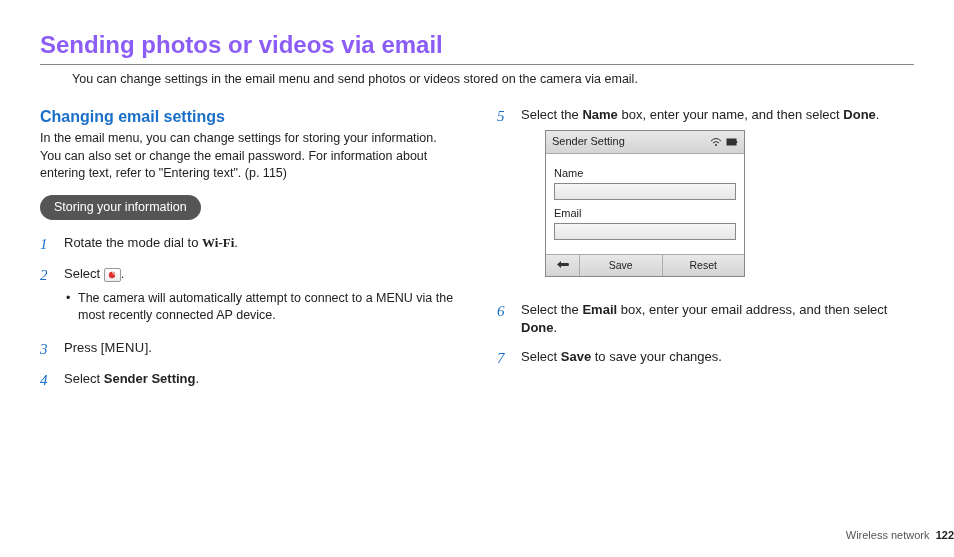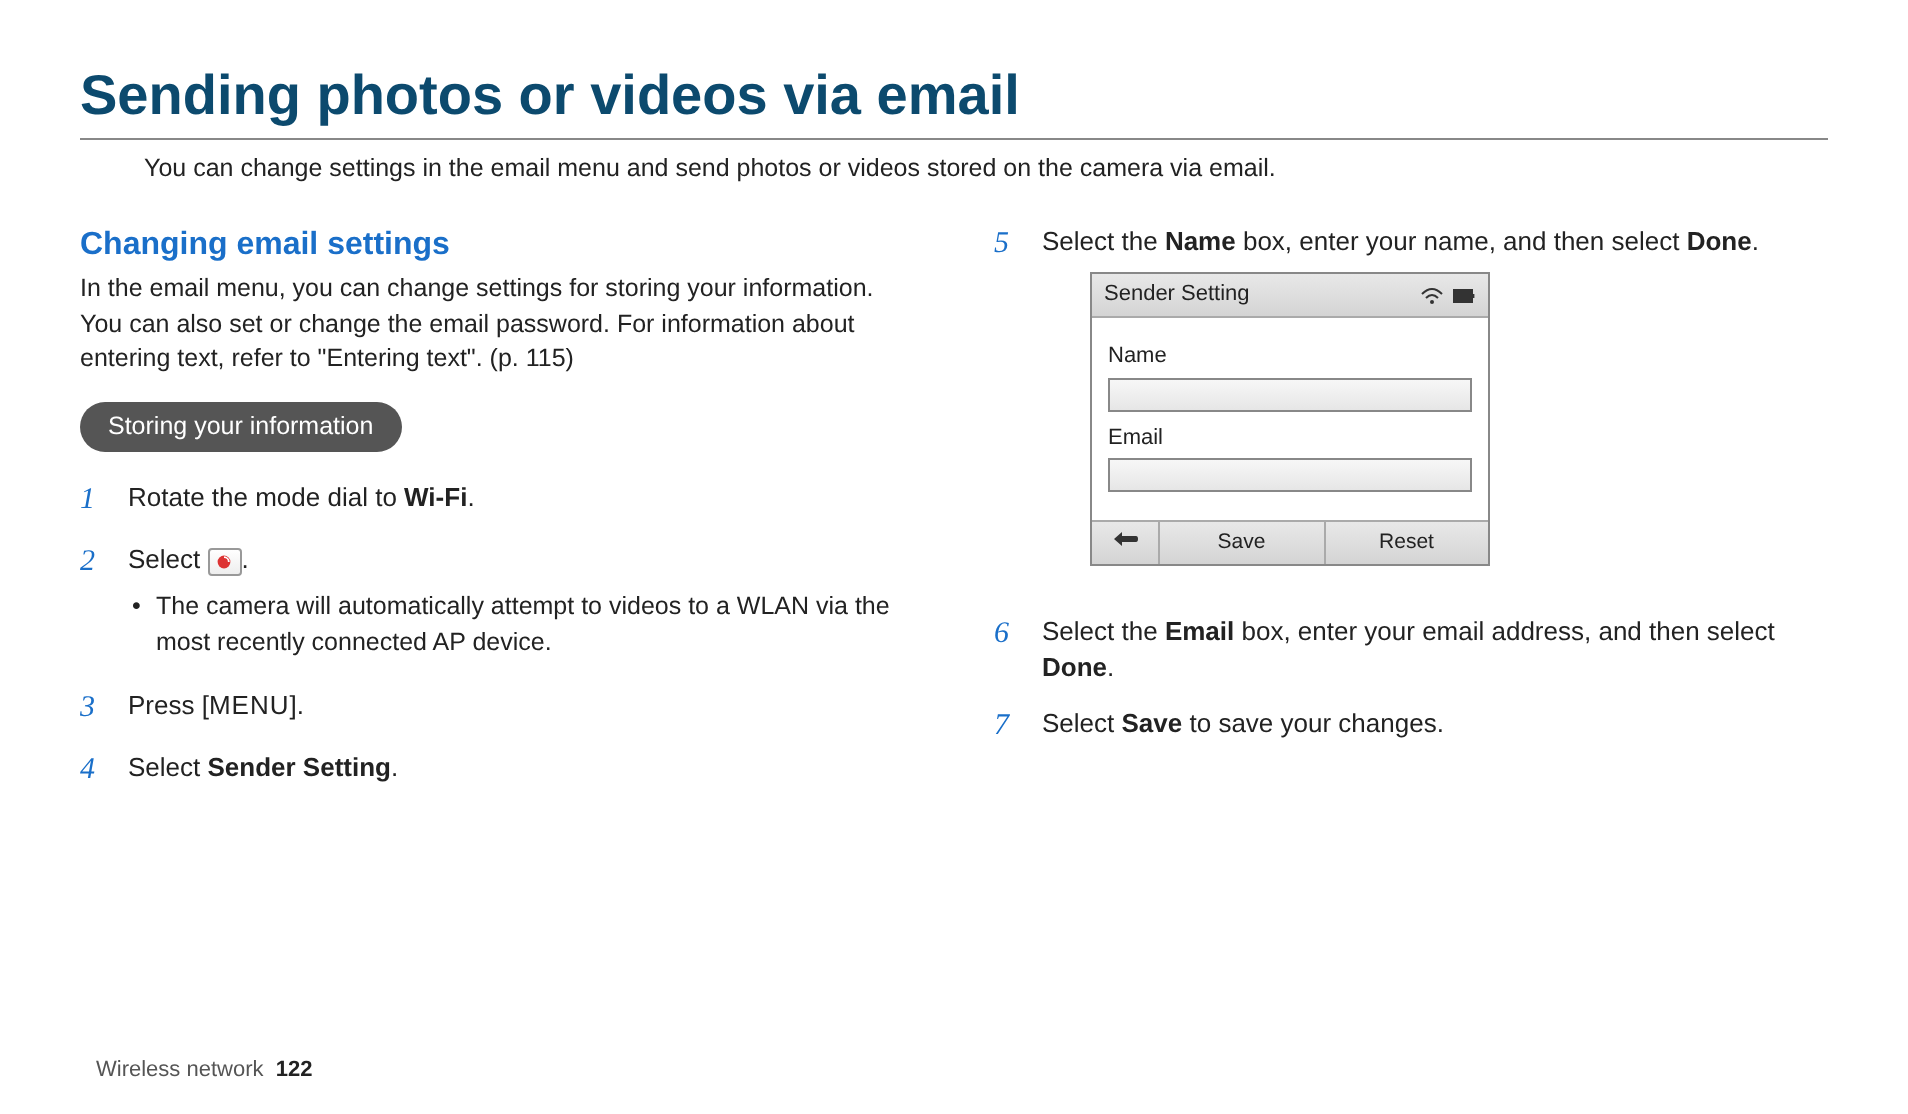--- a/index.html
+++ b/index.html
@@ -8,23 +8,23 @@
     width: 954px;
     height: 557px;
     background: #fff;
     color: #222;
     font-size: 13px;
     line-height: 1.4;
     padding: 28px 40px 0 40px;
     position: relative;
   }
   h1.title {
-    color: #0c4a6e;
+    color: #8b5cf6;
     font-weight: 700;
-    font-size: 28px;
+    font-size: 24px;
     margin-bottom: 2px;
   }
   .rule { border-top: 1px solid #888; margin-bottom: 6px; }
   .intro { font-size: 12.5px; margin-bottom: 18px; margin-left: 32px; }
   .columns { display: flex; gap: 40px; }
   .col { flex: 1; }
   h2.subhead {
     color: #1a6fc9;
     font-weight: 700;
     font-size: 16px;
@@ -64,21 +64,21 @@
     padding-left: 14px;
     font-size: 12.5px;
     margin-bottom: 4px;
   }
   ul.sub > li::before {
     content: "•";
     position: absolute;
     left: 2px;
   }
   .token-wifi {
-    font-family: Liberation Sans, sans-serif;
+    font-family: Liberation Serif, serif;
     font-weight: 700;
     font-size: 13px;
     margin-top: 44px;
   }
   .token-iconbox {
     display: inline-flex;
     align-items: center;
     justify-content: center;
     width: 17px;
     height: 14px;
@@ -128,22 +128,22 @@
     padding: 3px 0;
     border-right: 1px solid #aaa;
   }
   .panel-footer .fbtn.back { flex: 0 0 34px; }
   .panel-footer .fbtn:last-child { border-right: none; }
   .wifi-ic svg, .batt-ic svg { width:12px; height:10px; display:block; }
 
   .footer {
     position: absolute;
     bottom: 14px;
-    left: 4px; right: 0;
-    text-align: left;
+    left: 16px; right: 0;
+    text-align: right;
     font-size: 11px;
     color: #555;
     padding-left: 44px;
   }
   .footer .pgnum { font-weight: 700; color: #222; }
 </style>
 </head>
 <body>
 
 <h1 class="title">Sending photos or videos via email</h1>
@@ -167,21 +167,21 @@
       <li>
         <span class="stepnum">2</span>
         <span class="stepbody">
           <span>Select </span><span class="token-iconbox">
               <svg viewBox="0 0 10 10">
                 <circle cx="5" cy="5" r="3.2" fill="#d33"></circle>
                 <path d="M5 2.6 A2.4 2.4 0 0 1 7.4 5" stroke="#fff" stroke-width="0.9" fill="none"></path>
               </svg>
             </span><span>.</span>
           <ul class="sub">
-            <li>The camera will automatically attempt to videos to a WLAN via the most recently connected AP device.</li>
+            <li>The camera will automatically attempt to connect to a MENU via the most recently connected AP device.</li>
           </ul>
         </span>
       </li>
       <li>
         <span class="stepnum">3</span>
         <span class="stepbody">
           <span>Press [</span><span class="token-menu">MENU</span><span>].</span>
         </span>
       </li>
       <li>

